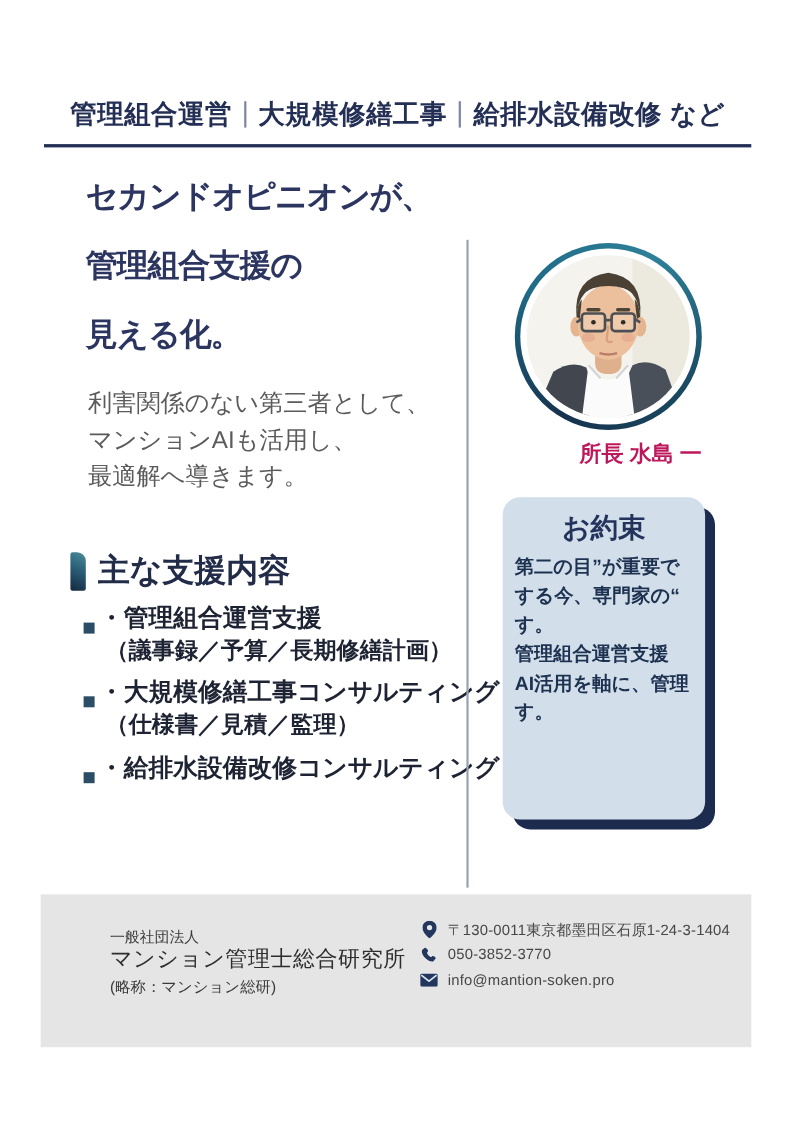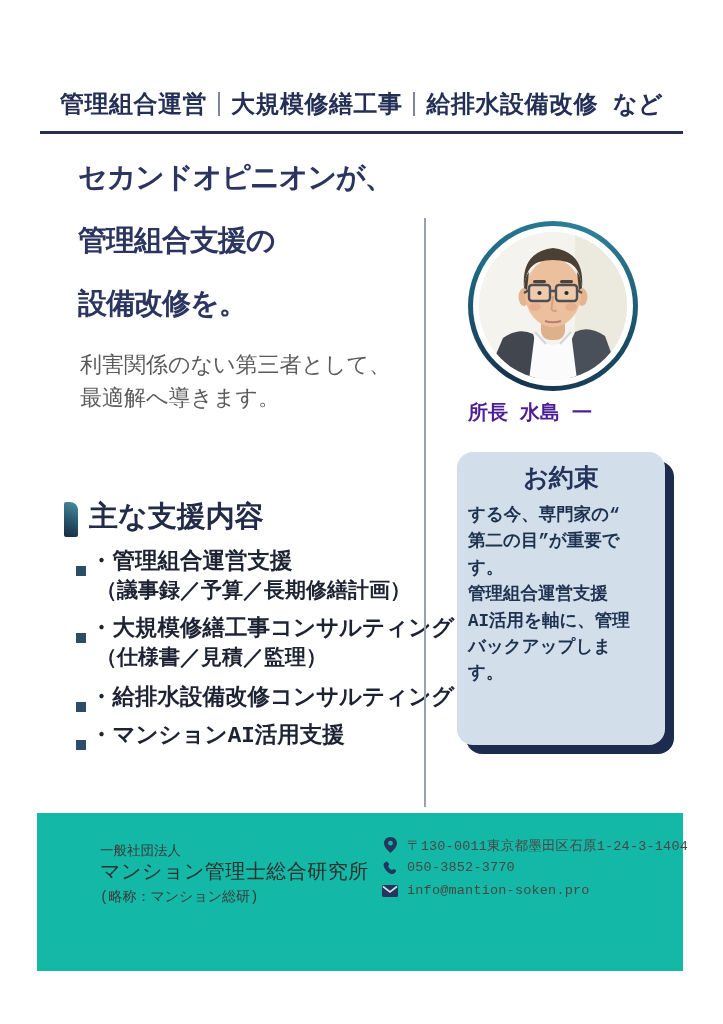--- a/index.html
+++ b/index.html
@@ -1,18 +1,18 @@
 <!DOCTYPE html>
 <html lang="ja"><head>
 <meta charset="utf-8">
 <style>
   html,body{margin:0;padding:0;background:#ffffff;}
   .page{
     position:relative;width:723px;height:1024px;background:#ffffff;overflow:hidden;
-    font-family:Liberation Mono, monospace;
+    font-family:Liberation Sans, sans-serif;
   }
   
   .top-strip{
     position:absolute;left:40px;top:88px;width:643px;height:32px;
     display:flex;align-items:center;justify-content:center;
     font-size:24px;font-weight:700;color:#242f55;letter-spacing:.5px;white-space:nowrap;
   }
   .seg-sep{width:2px;height:24px;background:#7d84a0;margin:0 11px;flex:0 0 auto;}
   .top-rule{position:absolute;left:40px;top:131px;width:643px;height:3px;background:#242f55;}
   
@@ -32,31 +32,31 @@
   .svc-sub{margin:3px 0 0 20px;font-size:21px;line-height:26px;font-weight:600;}
   
   .col-divider{position:absolute;left:424px;top:218px;width:2px;height:589px;background:#98a2ad;}
   
   .portrait{position:absolute;left:468px;top:221px;width:170px;height:170px;border-radius:50%;
     background:conic-gradient(from 210deg,#16324d,#1f6a85,#2e8099,#1a4a63,#16324d);
     display:flex;align-items:center;justify-content:center;}
   .portrait-gap{width:160px;height:160px;border-radius:50%;background:#ffffff;
     display:flex;align-items:center;justify-content:center;}
   .portrait-photo{width:148px;height:148px;border-radius:50%;overflow:hidden;background:#f4f3ee;}
-  .caption{position:absolute;left:468px;top:399px;width:170px;text-align:left;
-    font-size:20px;font-weight:800;color:#4c1d95;white-space:nowrap;}
-  
-  .promise{position:absolute;left:457px;top:452px;width:208px;height:293px;
+  .caption{position:absolute;left:468px;top:399px;width:170px;text-align:right;
+    font-size:20px;font-weight:800;color:#be185d;white-space:nowrap;}
+  
+  .promise{position:absolute;left:457px;top:452px;width:184px;height:293px;
     background:#d2dfea;border-radius:16px;box-shadow:9px 9px 0 0 #1c2b4e;}
   .promise-title{margin-top:13px;text-align:center;font-size:25px;line-height:30px;
     font-weight:800;color:#24335b;}
   .promise-body{margin:7px 8px 0 11px;font-size:17.5px;line-height:26.4px;
     font-weight:700;color:#1d3150;white-space:nowrap;}
   
-  .footer{position:absolute;left:37px;top:813px;width:646px;height:158px;background:#14b8a6;}
+  .footer{position:absolute;left:37px;top:813px;width:646px;height:139px;background:#e5e5e5;}
   .f-left{position:absolute;left:63px;top:30px;color:#3a3a3a;white-space:nowrap;}
   .f-type{font-size:13.5px;line-height:17px;}
   .f-name{font-size:20px;line-height:25px;letter-spacing:.5px;color:#2e2e2e;}
   .f-abbr{font-size:14px;line-height:20px;margin-top:2px;}
   .f-right{position:absolute;left:345px;top:24px;}
   .c-row{display:flex;height:16px;margin-bottom:7px;}
   .c-icon{flex:0 0 auto;width:16px;height:16px;margin-right:9px;display:flex;align-items:center;justify-content:center;}
   .c-icon svg{display:block;}
   .c-text{font-size:13.5px;color:#474747;white-space:nowrap;letter-spacing:.2px;}
   .typo{border-bottom:2px dotted #cf3a2e;padding-bottom:0;}
@@ -71,25 +71,26 @@
     <span class="seg-sep"></span>
     <span>大規模修繕工事</span>
     <span class="seg-sep"></span>
     <span>給排水設備改修 など</span>
   </div>
   <div class="top-rule"></div>
 
   <div class="headline">
     <div>セカンドオピニオンが、</div>
     <div>管理組合支援の</div>
-    <div>設備改修を。</div>
+    <div>見える化。</div>
   </div>
 
   <div class="lead">
     <div>利害関係のない第三者として、</div>
+    <div>マンションAIも活用し、</div>
     <div>最適解へ導きます。</div>
   </div>
 
   <div class="svc-head">
     <div class="accent-bar"></div>
     <div class="svc-head-text">主な支援内容</div>
   </div>
 
   <div class="svc-item" style="top:548px;">
     <div class="svc-title">
@@ -107,26 +108,20 @@
     <div class="svc-sub">（仕様書／見積／監理）</div>
   </div>
 
   <div class="svc-item" style="top:684px;">
     <div class="svc-title">
       <span class="svc-bullet"></span>
       <span>・給排水設備改修コンサルティング</span>
     </div>
   </div>
 
-  <div class="svc-item" style="top:722px;">
-    <div class="svc-title">
-      <span class="svc-bullet"></span>
-      <span>・マンションAI活用支援</span>
-    </div>
-  </div>
 
   <div class="col-divider"></div>
 
   <div class="portrait">
     <div class="portrait-gap">
       <div class="portrait-photo">
         <svg width="148" height="148" viewBox="0 0 148 148">
           <rect x="0" y="0" width="148" height="148" fill="#f4f3ee"></rect>
           <rect x="96" y="0" width="52" height="148" fill="#eceade"></rect>
 
@@ -165,26 +160,25 @@
           <path d="M66,89 Q74,91.5 82,89" stroke="#b97e6a" stroke-width="2.2" fill="none"></path>
         </svg>
       </div>
     </div>
   </div>
   <div class="caption">所長 水島 一</div>
 
   <div class="promise">
     <div class="promise-title">お約束</div>
     <div class="promise-body">
+      <div>第二の目”が重要で</div>
       <div>する今、専門家の“</div>
-      <div>第二の目”が重要で</div>
       <div>す。</div>
       <div>管理組合運営支援</div>
       <div>AI活用を軸に、管理</div>
-      <div>バックアップしま</div>
       <div>す。</div>
     </div>
   </div>
 
   <div class="footer">
     <div class="f-left">
       <div class="f-type">一般社団法人</div>
       <div class="f-name">マンション管理士総合研究所</div>
       <div class="f-abbr">(略称：マンション総研)</div>
     </div>

